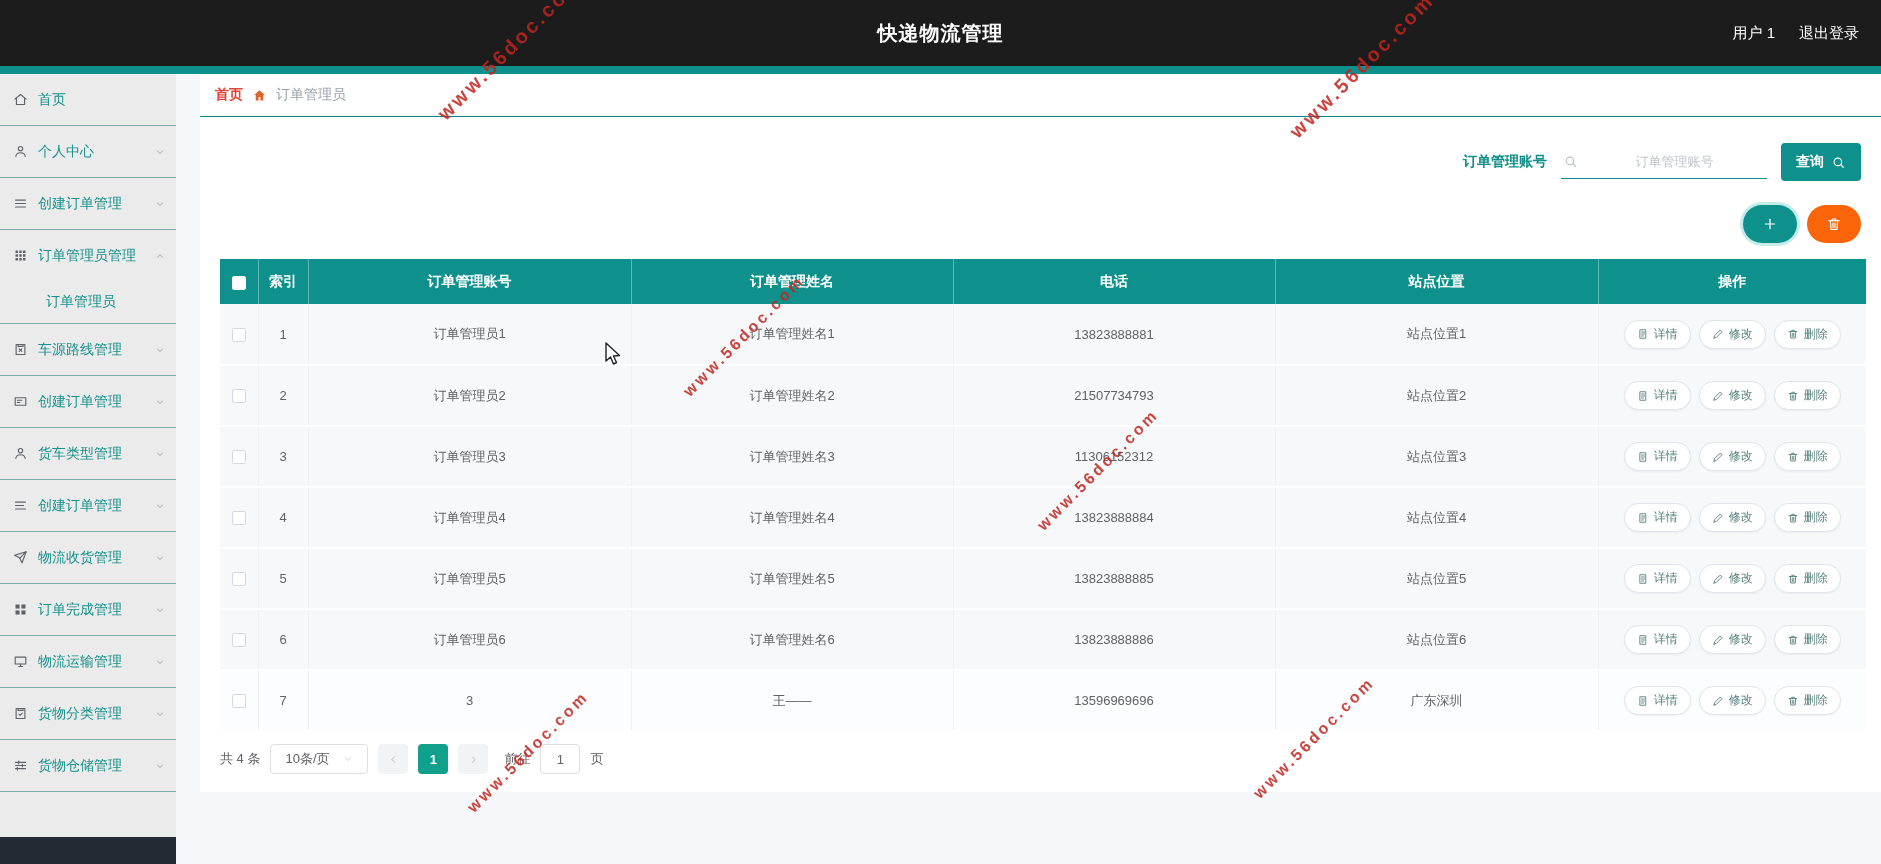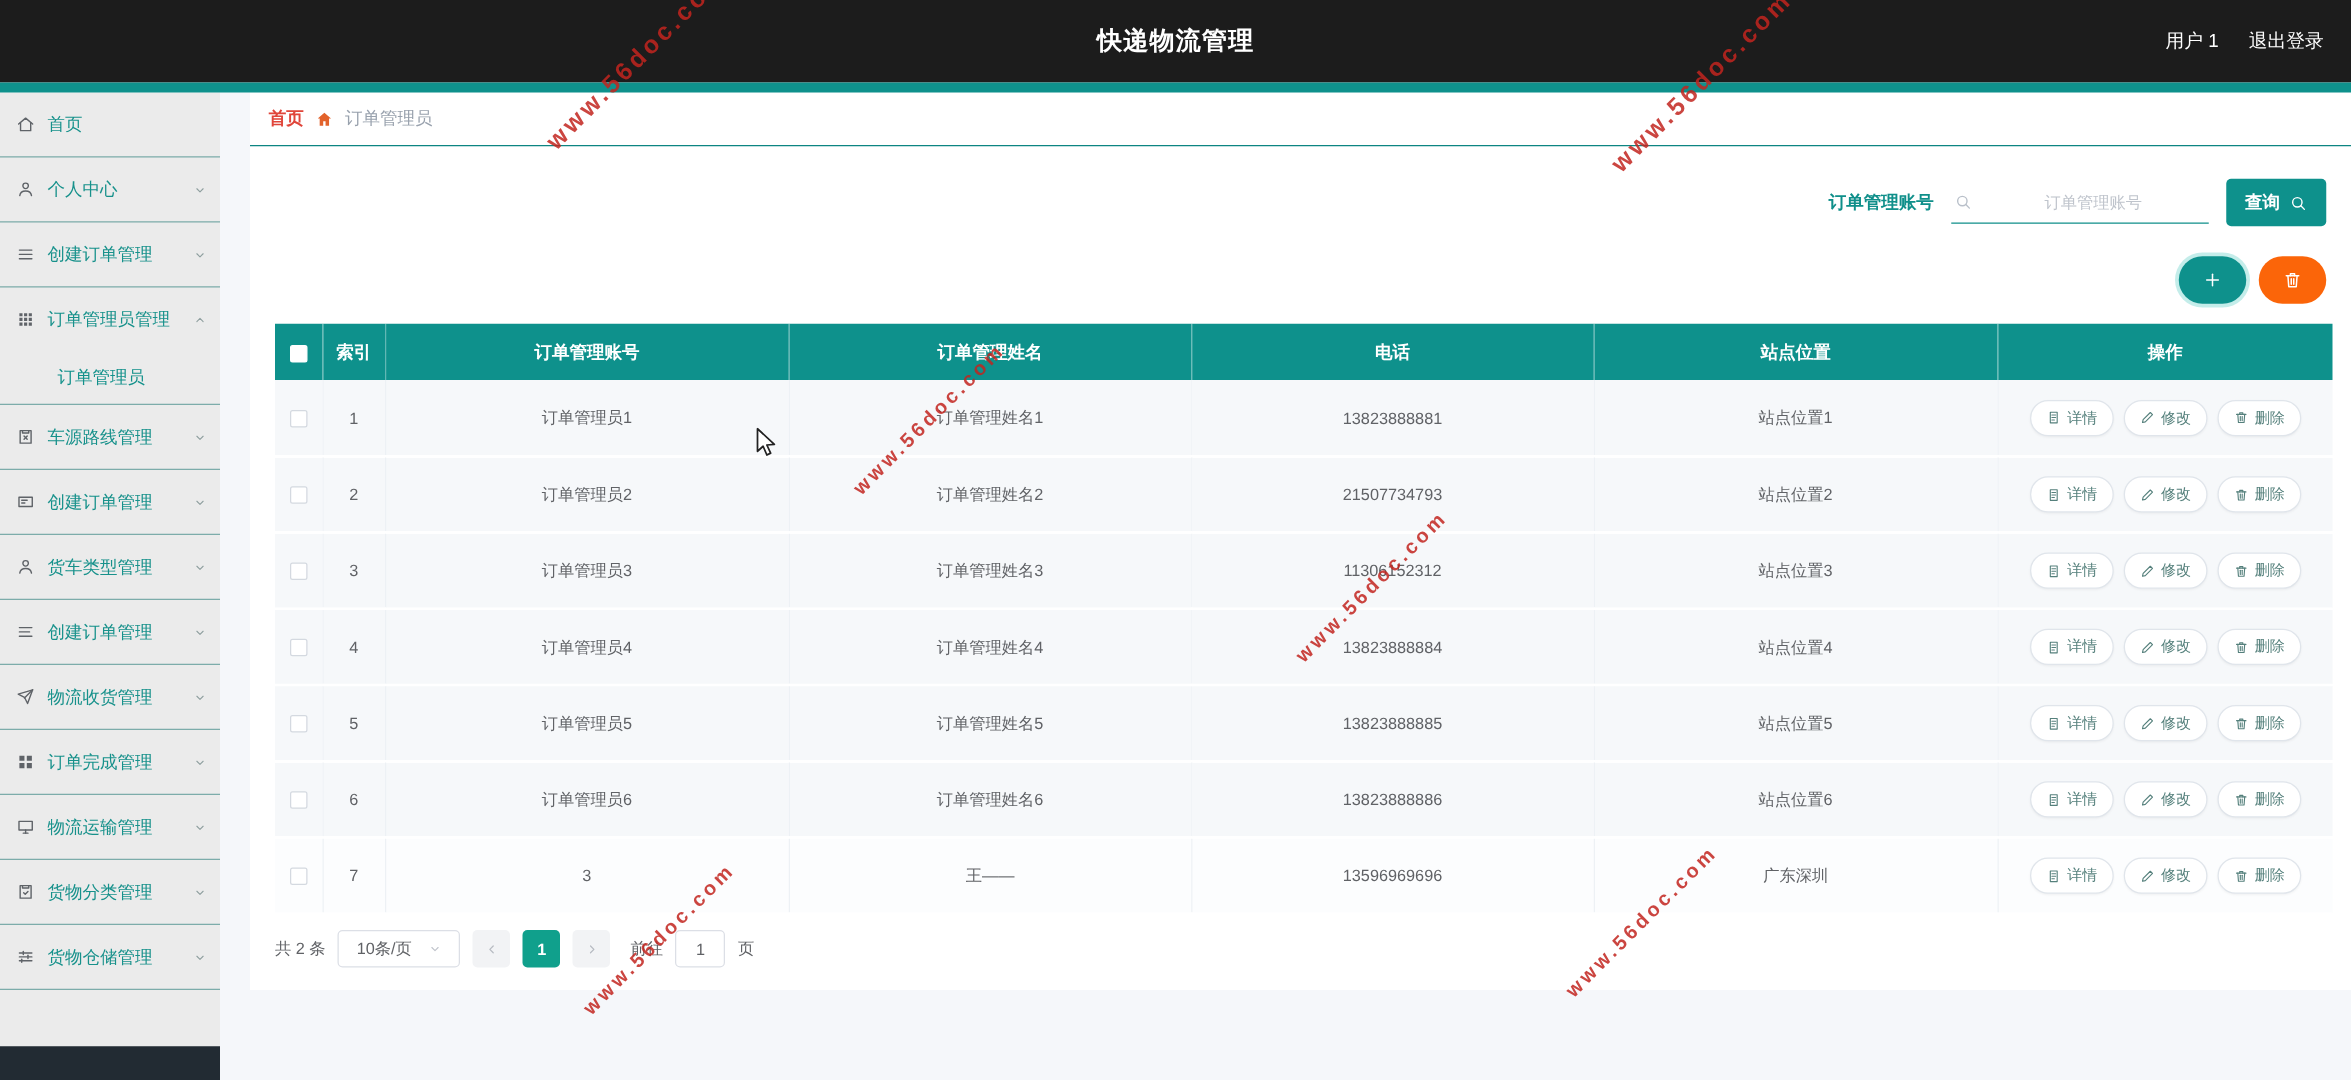--- a/index.html
+++ b/index.html
@@ -665,21 +665,21 @@
                   </svg>
                 </span>
                 <span>删除</span>
               </button></td>
           </tr>
         </tbody>
     </table>
   </div>
 
   <div class="pager">
-    <span>共 2 条</span>
+    <span>共 4 条</span>
     <div class="size-select">
       <span>10条/页</span>
       <span class="sel-chev">
           <svg width="12" height="12" viewBox="0 0 24 24" fill="none" stroke="currentColor" stroke-width="1.8" stroke-linecap="round" stroke-linejoin="round">
             <path d="M7 10l5 5 5-5"></path>
           </svg>
         </span>
     </div>
     <button class="page-btn">
       <span style="display:flex">

